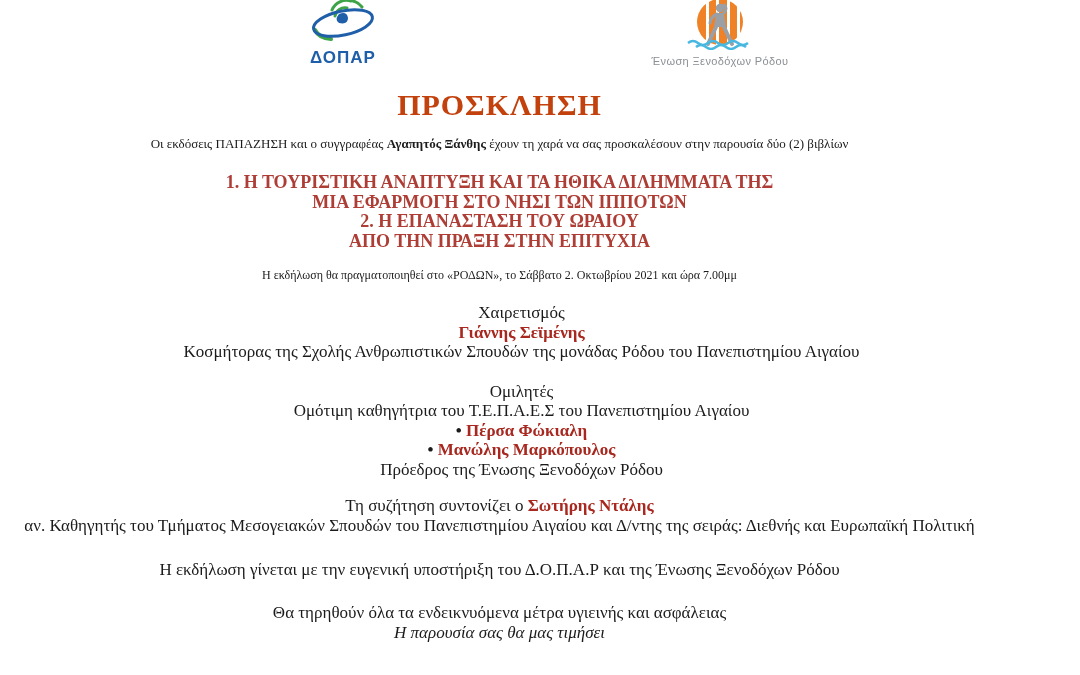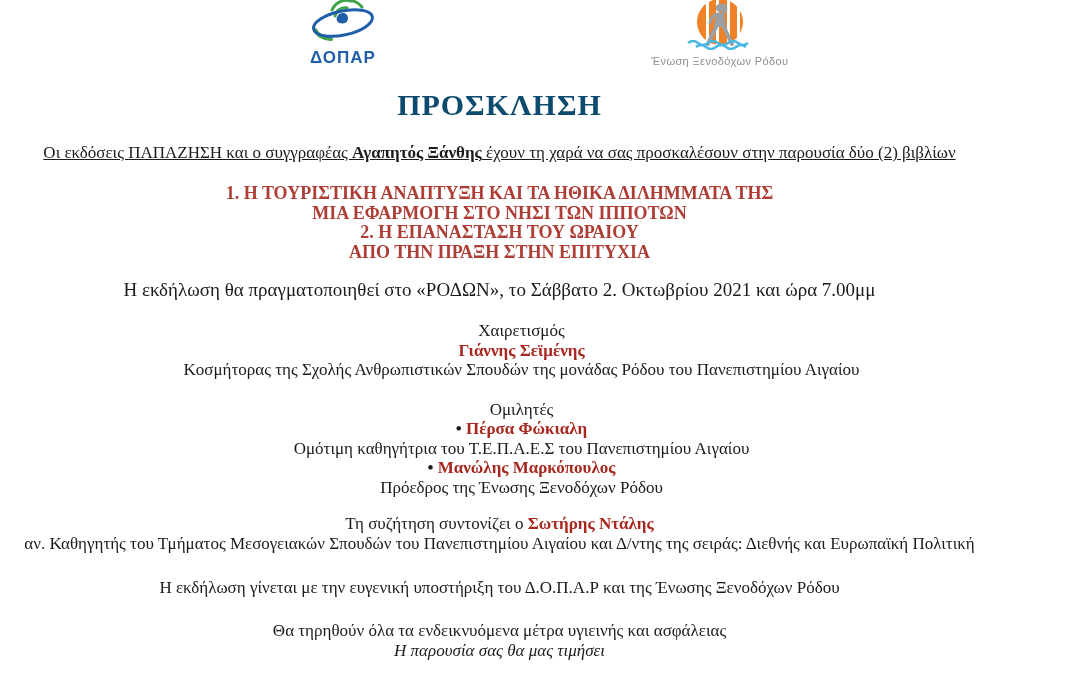--- a/index.html
+++ b/index.html
@@ -20,26 +20,26 @@
   .logo-rhodes{position:absolute;left:645px;top:0;width:150px;text-align:center;}
   .logo-rhodes .word{
     font-family:"Liberation Sans","DejaVu Sans",sans-serif;
     font-size:11px;color:#8a8f94;margin-top:1px;letter-spacing:.4px;
   }
 
   
   .doc{text-align:center;}
   .title{
     margin-top:22px;
-    font-size:30px;font-weight:bold;color:#0c4a6e;letter-spacing:1px;
+    font-size:30px;font-weight:bold;color:#c2410c;letter-spacing:1px;
   }
-  .intro{margin-top:21px;font-size:17px;text-decoration:underline;}
+  .intro{margin-top:14px;font-size:13px;}
   .intro b{font-weight:bold;}
   .books{margin-top:21px;color:#ae3d35;font-weight:bold;font-size:18px;line-height:19.5px;}
-  .event-line{margin-top:17px;font-size:19px;}
+  .event-line{margin-top:17px;font-size:12px;}
   .block{margin-top:20px;font-size:17px;line-height:19.5px;padding-left:44px;}
   .name{color:#a8281f;font-weight:bold;}
   .bullet{color:#1b1b1b;font-weight:bold;}
   .moderator{margin-top:17px;font-size:17px;line-height:19.5px;}
   .support-line{margin-top:25px;font-size:17px;}
   .closing{margin-top:23px;font-size:17px;line-height:19.5px;}
   .closing .italic{font-style:italic;}
 </style>
 </head>
 <body>
@@ -113,25 +113,25 @@
     <div class="event-line">Η εκδήλωση θα πραγματοποιηθεί στο «ΡΟΔΩΝ», το Σάββατο 2. Οκτωβρίου 2021 και ώρα 7.00μμ</div>
 
     <div class="block">
       <div>Χαιρετισμός</div>
       <div class="name">Γιάννης Σεϊμένης</div>
       <div>Κοσμήτορας της Σχολής Ανθρωπιστικών Σπουδών της μονάδας Ρόδου του Πανεπιστημίου Αιγαίου</div>
     </div>
 
     <div class="block">
       <div>Ομιλητές</div>
+      <div>Ομότιμη καθηγήτρια του Τ.Ε.Π.Α.Ε.Σ του Πανεπιστημίου Αιγαίου</div>
       <div>
         <span class="bullet">•</span>
         <span class="name">Πέρσα Φώκιαλη</span>
       </div>
-      <div>Ομότιμη καθηγήτρια του Τ.Ε.Π.Α.Ε.Σ του Πανεπιστημίου Αιγαίου</div>
       <div>
         <span class="bullet">•</span>
         <span class="name">Μανώλης Μαρκόπουλος</span>
       </div>
       <div>Πρόεδρος της Ένωσης Ξενοδόχων Ρόδου</div>
     </div>
 
     <div class="moderator">
       <div>
         <span>Τη συζήτηση συντονίζει ο </span><span class="name">Σωτήρης Ντάλης</span>

